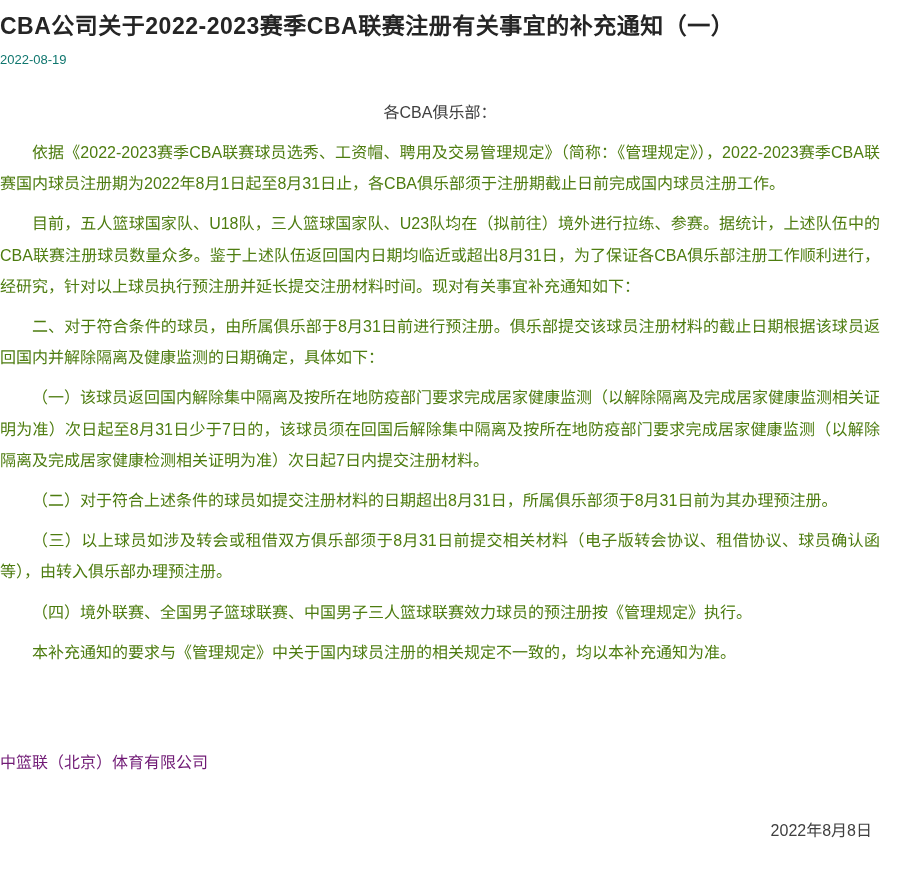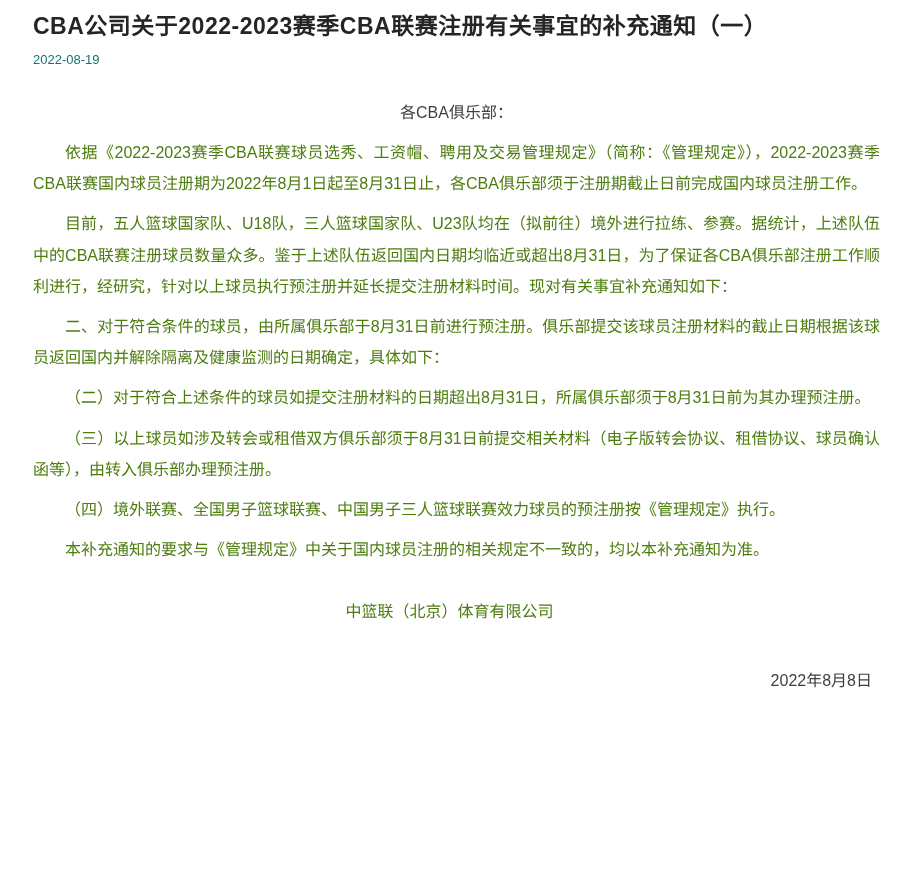--- a/index.html
+++ b/index.html
@@ -11,21 +11,21 @@
     width: 898px;
     height: 881px;
     overflow: hidden;
     font-family: "Liberation Sans", sans-serif;
     -webkit-font-smoothing: antialiased;
   }
   .doc {
     box-sizing: border-box;
     width: 898px;
     height: 881px;
-    padding: 12px 18px 0 33px;
+    padding: 12px 18px 0 0;
     background: #ffffff;
   }
   .doc-title {
     margin: 0 0 10px 0;
     font-size: 23px;
     line-height: 1.3;
     font-weight: 700;
     color: #252525;
     letter-spacing: 0.5px;
   }
@@ -43,26 +43,26 @@
   }
   .para {
     margin: 9px 0 0 0;
     font-size: 16px;
     line-height: 1.95;
     color: #4d7c0f;
     text-indent: 2em;
     text-align: justify;
   }
   .signature {
-    margin-top: 32px;
+    margin-top: 80px;
     padding-right: 14px;
-    text-align: center;
+    text-align: left;
     font-size: 16px;
     line-height: 1.9;
-    color: #4d7c0f;
+    color: #701a75;
   }
   .sign-date {
     margin-top: 38px;
     padding-right: 8px;
     text-align: right;
     font-size: 16px;
     line-height: 1.9;
     color: #404040;
   }
 </style>
@@ -72,20 +72,21 @@
 <main class="doc">
   <h1 class="doc-title">CBA公司关于2022-2023赛季CBA联赛注册有关事宜的补充通知（一）</h1>
 
   <div class="pub-date">2022-08-19</div>
 
   <p class="salutation">各CBA俱乐部：</p>
 
   <p class="para">依据《2022-2023赛季CBA联赛球员选秀、工资帽、聘用及交易管理规定》（简称：《管理规定》），2022-2023赛季CBA联赛国内球员注册期为2022年8月1日起至8月31日止，各CBA俱乐部须于注册期截止日前完成国内球员注册工作。</p>
   <p class="para">目前，五人篮球国家队、U18队，三人篮球国家队、U23队均在（拟前往）境外进行拉练、参赛。据统计，上述队伍中的CBA联赛注册球员数量众多。鉴于上述队伍返回国内日期均临近或超出8月31日，为了保证各CBA俱乐部注册工作顺利进行，经研究，针对以上球员执行预注册并延长提交注册材料时间。现对有关事宜补充通知如下：</p>
   <p class="para">二、对于符合条件的球员，由所属俱乐部于8月31日前进行预注册。俱乐部提交该球员注册材料的截止日期根据该球员返回国内并解除隔离及健康监测的日期确定，具体如下：</p>
+  <p class="para">（一）该球员返回国内解除集中隔离及按所在地防疫部门要求完成居家健康监测（以解除隔离及完成居家健康监测相关证明为准）次日起至8月31日少于7日的，该球员须在回国后解除集中隔离及按所在地防疫部门要求完成居家健康监测（以解除隔离及完成居家健康检测相关证明为准）次日起7日内提交注册材料。</p>
   <p class="para">（二）对于符合上述条件的球员如提交注册材料的日期超出8月31日，所属俱乐部须于8月31日前为其办理预注册。</p>
   <p class="para">（三）以上球员如涉及转会或租借双方俱乐部须于8月31日前提交相关材料（电子版转会协议、租借协议、球员确认函等），由转入俱乐部办理预注册。</p>
   <p class="para">（四）境外联赛、全国男子篮球联赛、中国男子三人篮球联赛效力球员的预注册按《管理规定》执行。</p>
   <p class="para">本补充通知的要求与《管理规定》中关于国内球员注册的相关规定不一致的，均以本补充通知为准。</p>
 
   <div class="signature">中篮联（北京）体育有限公司</div>
 
   <div class="sign-date">2022年8月8日</div>
 </main>
 

